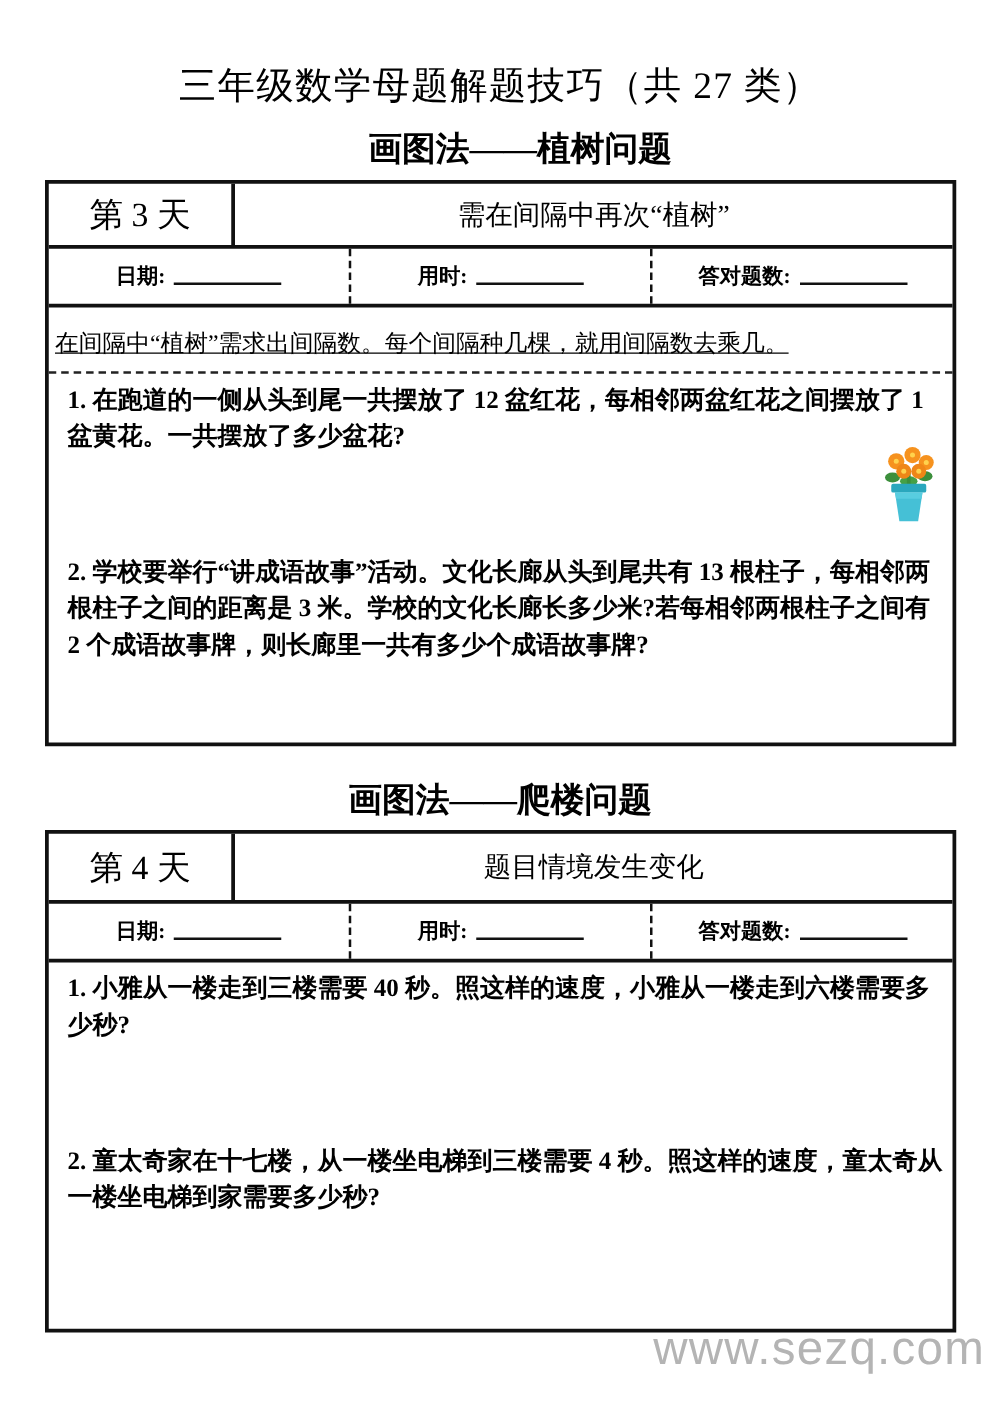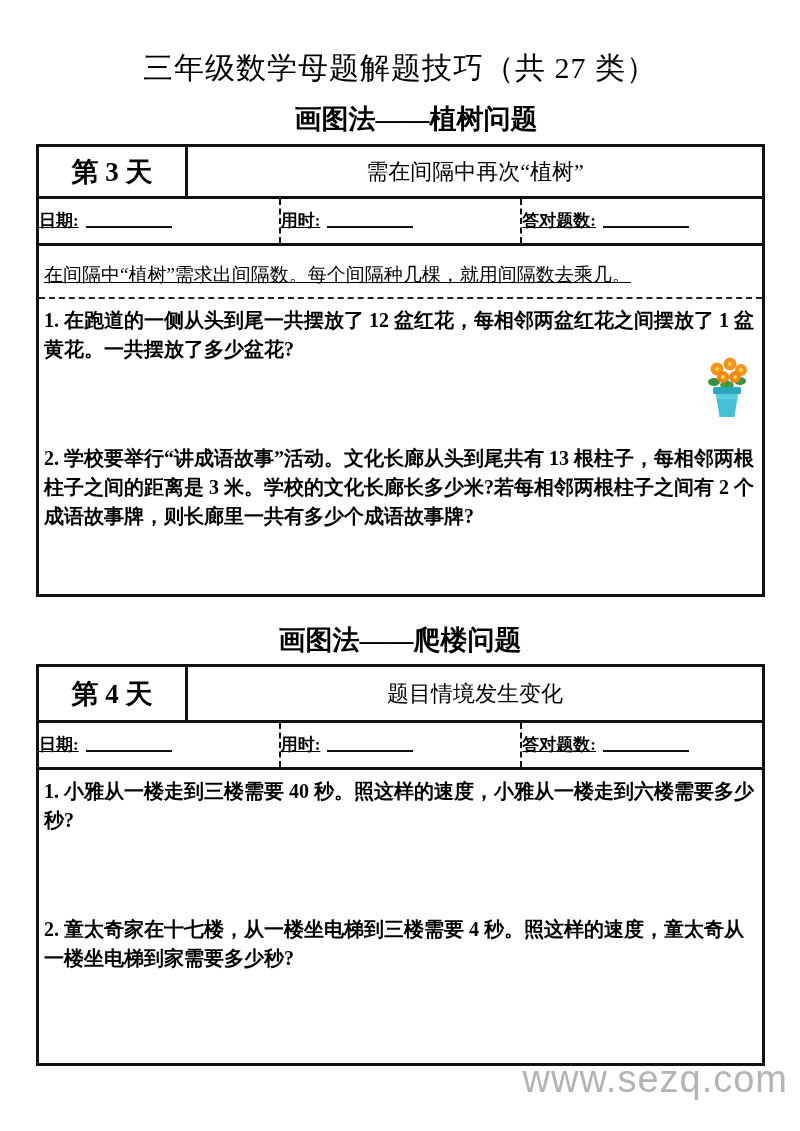--- a/index.html
+++ b/index.html
@@ -32,52 +32,51 @@
     margin:7px 35px 0 36px;
     border:3px solid #111;
     background:#fff;
   }
   .sheet-2{margin-top:6px;}
   .row-head{display:flex;border-bottom:3px solid #111;}
   .cell-day{
     width:146px;
     border-right:3px solid #111;
     display:flex;align-items:center;justify-content:center;
-    font-size:27px;font-weight:700;
+    font-size:27px;font-weight:400;
   }
   .sheet-1 .cell-day,.sheet-1 .cell-topic{height:49px;}
   .sheet-2 .cell-day,.sheet-2 .cell-topic{height:53px;}
   .cell-topic{
     flex:1;
     display:flex;align-items:center;justify-content:center;
     font-size:22px;font-weight:400;
   }
   .row-fields{display:flex;border-bottom:3px solid #111;}
   .field{
     flex:1;
-    display:flex;align-items:center;justify-content:flex-start;
+    display:flex;align-items:center;justify-content:center;
     font-size:17px;font-weight:700;
     padding:10px 0 11px 0;
-    text-decoration:underline;
   }
   .field-mid{border-left:2px dashed #111;border-right:2px dashed #111;}
   .blank-line{
     display:inline-block;
     width:86px;height:13px;
     border-bottom:2px solid #111;
     margin-left:7px;
   }
   .row-tip{
     border-bottom:2px dashed #222;
     padding:16px 5px 9px 5px;
     font-size:19px;
     font-weight:400;
     text-decoration:underline;
   }
-  .row-problems{position:relative;padding:7px 6px 0 5px;}
+  .row-problems{position:relative;padding:7px 6px 0 5px;margin-left:10px;}
   .sheet-1 .row-problems{height:288px;}
   .sheet-2 .row-problems{height:286px;}
   .problem{
     margin:0;
     font-size:20px;
     font-weight:700;
     line-height:29px;
   }
   .problem-2{margin-top:80px;}
   .flower{

